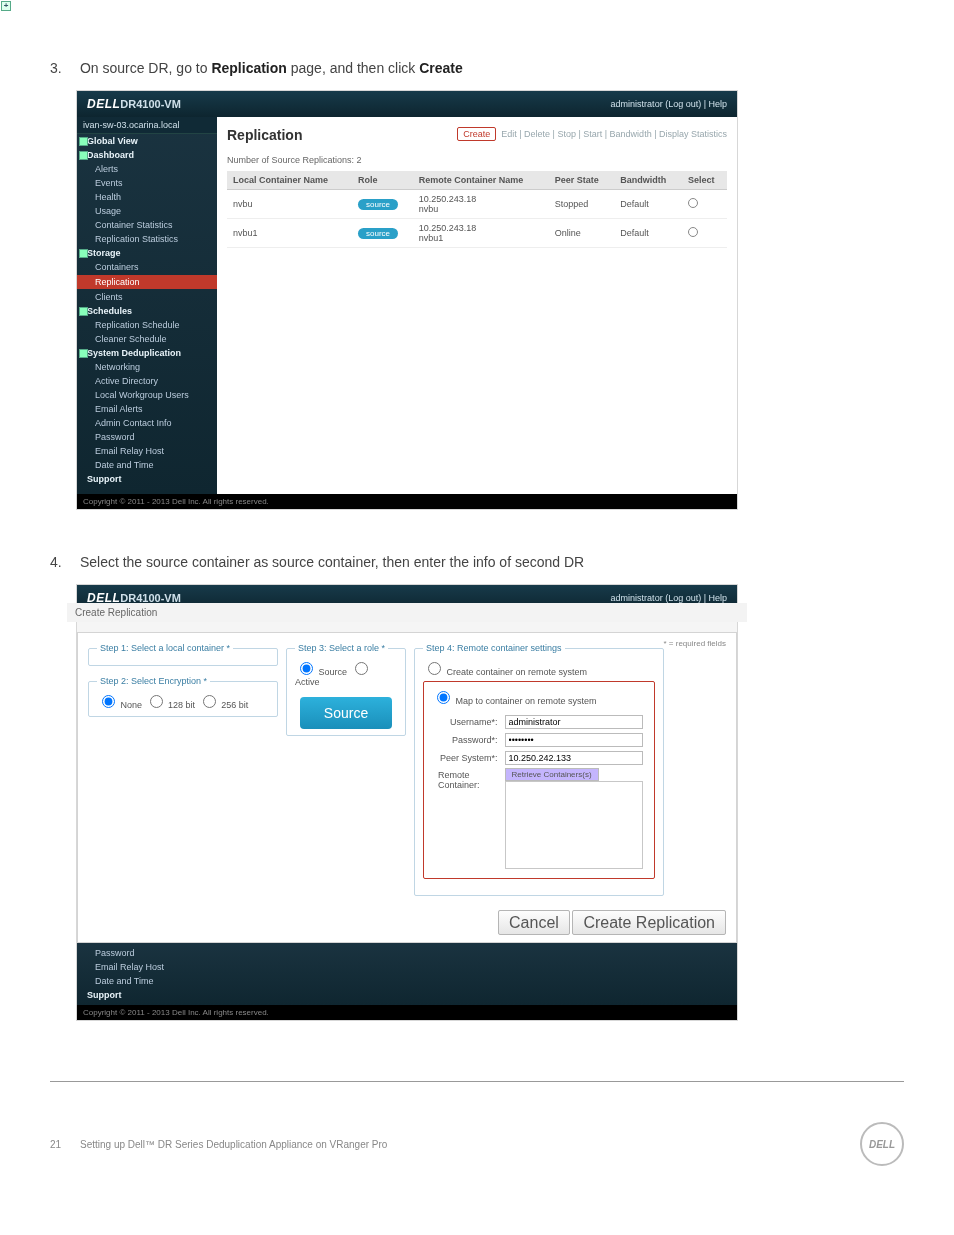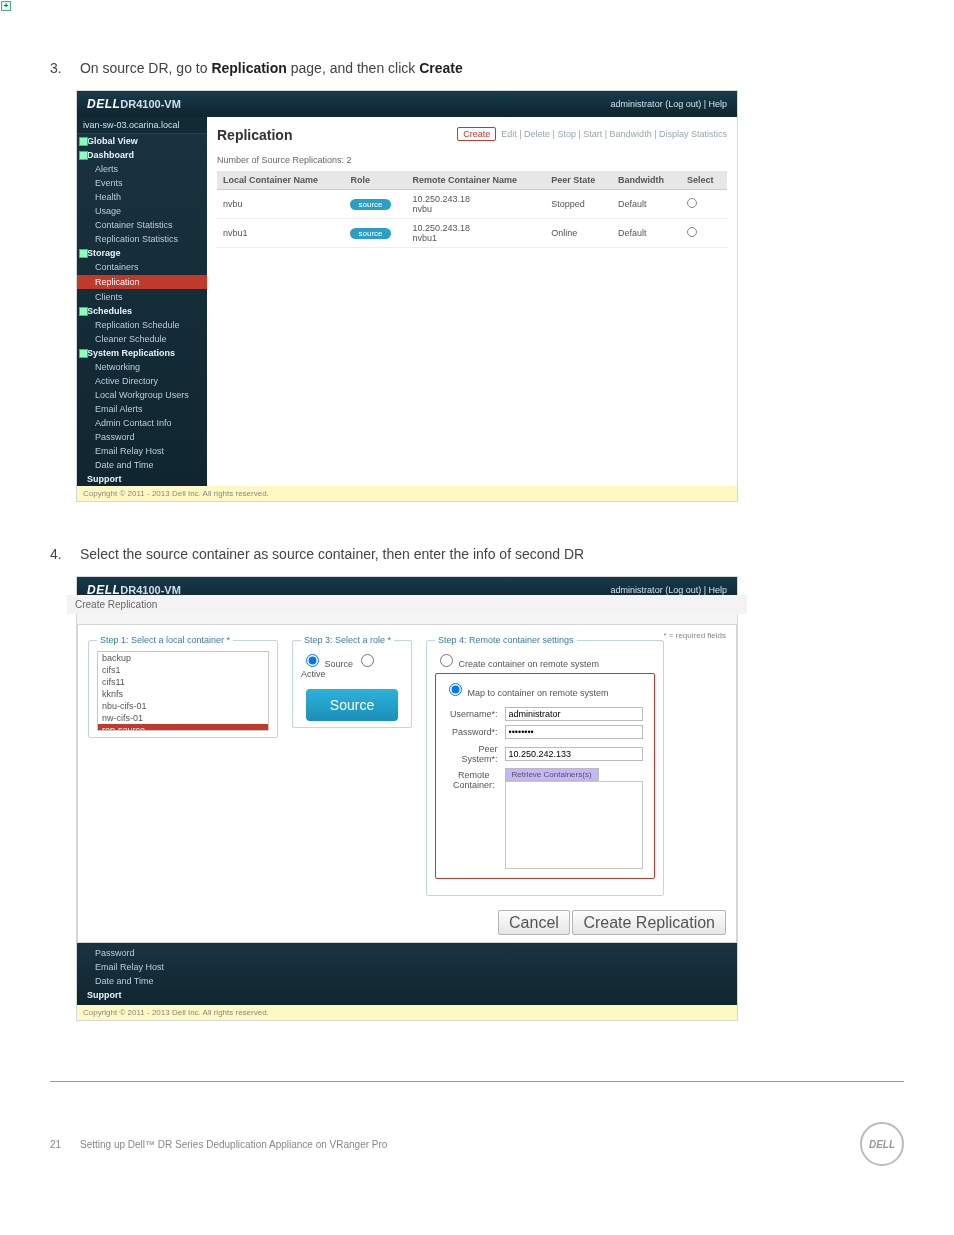--- a/index.html
+++ b/index.html
@@ -7,55 +7,55 @@
   .step-line{font-size:14px;color:#444;margin-bottom:14px}
   .step-line .num{display:inline-block;width:26px}
   .step-line b{color:#222}
   .shot{border:1px solid #d7d7d7;width:660px;margin-left:26px;background:#eee;font-size:10px;color:#bbb}
   .shot-inner{background:#fff}
   .hdr{background:linear-gradient(#173a4a,#0d252f);height:26px;display:flex;align-items:center;padding:0 10px;color:#cfe}
   .logo{font-weight:bold;font-style:italic;color:#fff;font-size:12px;letter-spacing:.5px}
   .prod{color:#cfe0ea;font-size:11px;margin-left:0;font-weight:bold}
   .hdr-right{margin-left:auto;color:#cfe0ea;font-size:9px}
   .body1{display:flex;background:#f5f5f5}
-  .sidebar{width:130px;background:linear-gradient(#1a3340,#0f2630);color:#cfe0ea;font-size:9px;}
+  .sidebar{width:140px;background:linear-gradient(#1a3340,#0f2630);color:#cfe0ea;font-size:9px;padding-bottom:8px}
   .host{background:#102a36;padding:3px 6px;color:#cfe0ea;border-bottom:1px solid #244}
   .nav{list-style:none;margin:0;padding:0}
   .nav li{padding:2px 6px 2px 18px;color:#bcd}
   .nav li.top{padding-left:10px;font-weight:bold;color:#e8f3f9}
   .nav li.box{position:relative}
   .nav li.box::before{content:"";position:absolute;left:2px;top:3px;width:7px;height:7px;background:#8fb;border:1px solid #5a8}
   .nav li.boxplus::before{content:"+";position:absolute;left:1px;top:1px;width:8px;height:8px;background:#dfe;color:#356;font-size:8px;line-height:8px;text-align:center;border:1px solid #5a8}
   .nav li.sel{background:#c0392b;color:#fff;margin:1px 0}
   .main{flex:1;background:#fff;padding:8px 10px 40px;position:relative}
   .crumb{background:#f3f3f3;padding:4px 8px;font-size:10px;color:#666;margin:-8px -10px 10px}
   h2.ptitle{font-size:14px;color:#333;margin:2px 0 2px 0;font-weight:bold;display:inline-block}
   .actions{float:right;font-size:9px;color:#98a7ad;margin-top:4px}
   .actions .create{border:1px solid #c0392b;color:#c0392b;padding:1px 5px;border-radius:2px}
   .sub{font-size:9px;color:#666;margin:10px 0 6px}
   table.grid{width:100%;border-collapse:collapse;font-size:9px}
   table.grid th{background:#e7e7e7;color:#555;font-weight:bold;text-align:left;padding:4px 6px;border-bottom:1px solid #ccc}
   table.grid td{padding:4px 6px;border-bottom:1px solid #eee;color:#555}
   .pill{background:#2aa0c8;color:#fff;border-radius:8px;padding:1px 8px;font-size:8px}
   .radio{width:8px;height:8px;border:1px solid #888;border-radius:50%;display:inline-block}
-  .copyright{font-size:8px;color:#888;padding:3px 6px;background:#fef9c3}
+  .copyright{font-size:8px;color:#888;padding:3px 6px;background:#000000}
   .hr{height:1px;background:#999;margin:60px 0 10px}
   .footer{display:flex;align-items:center;font-size:10px;color:#888;margin-top:40px}
   .pn{width:30px}
   .dell-circle{margin-left:auto;width:40px;height:40px;border:2px solid #bbb;border-radius:50%;display:flex;align-items:center;justify-content:center;color:#999;font-weight:bold;font-style:italic;font-size:10px}
   
   .panel{background:#fff;border:1px solid #d4d4d4;margin:0;padding:10px;font-size:9px;color:#555}
   fieldset{border:1px solid #c0d6e4;border-radius:2px;padding:6px 8px;margin:0 0 10px 0}
   fieldset.red{border-color:#c0392b}
   legend{color:#3a7ea3;font-size:9px;padding:0 3px}
   .listbox{border:1px solid #c7c7c7;height:78px;overflow:auto;font-size:9px}
   .listbox div{padding:1px 4px}
   .listbox .hl{background:#c0392b;color:#fff}
   .bigsrc{background:linear-gradient(#2db1dc,#1a8fba);color:#fff;font-size:14px;padding:8px 24px;border-radius:4px;display:inline-block;margin-top:10px}
-  .row{display:flex;gap:14px}
+  .row{display:flex;gap:8px}
   .col{flex:1}
   input[type=text],input[type=password]{border:1px solid #bbb;font-size:9px;padding:1px 3px;width:130px}
   .rc-box{border:1px solid #c7c7c7;height:86px;margin-top:2px}
   .panel-actions{text-align:right;margin-top:8px}
   .btn{background:linear-gradient(#fdfdfd,#e6e6e6);border:1px solid #b5b5b5;font-size:16px;padding:3px 10px;border-radius:2px;cursor:pointer}
   .req{float:right;font-size:8px;color:#888;margin-top:-4px}
   .sidebar-partial{background:linear-gradient(#1a3340,#0f2630);color:#bcd;font-size:9px;padding:3px 0}
   .sidebar-partial div{padding:2px 18px}
 </style>
 </head>
@@ -87,21 +87,21 @@
             <li>Usage</li>
             <li>Container Statistics</li>
             <li>Replication Statistics</li>
             <li class="top box">Storage</li>
             <li>Containers</li>
             <li class="sel">Replication</li>
             <li>Clients</li>
             <li class="top box">Schedules</li>
             <li>Replication Schedule</li>
             <li>Cleaner Schedule</li>
-            <li class="top box">System Replications</li>
+            <li class="top box">System Deduplication</li>
             <li>Networking</li>
             <li>Active Directory</li>
             <li>Local Workgroup Users</li>
             <li>Email Alerts</li>
             <li>Admin Contact Info</li>
             <li>Password</li>
             <li>Email Relay Host</li>
             <li>Date and Time</li>
             <li class="top boxplus">Support</li>
           </ul>
@@ -165,30 +165,26 @@
         <span class="hdr-right">administrator (Log out)  |  Help</span>
       </div>
       <div style="background:#f5f5f5;padding:0">
         <div class="crumb">Create Replication</div>
         <div class="panel">
           <span class="req">* = required fields</span>
           <div class="row">
             <div class="col" style="max-width:190px">
               <fieldset>
                 <legend>Step 1: Select a local container *</legend>
-                <div class="listbox">
-                  <div>backup</div>
-                  <div>cifs1</div>
-                  <div>cifs11</div>
-                  <div>kknfs</div>
-                  <div>nbu-cifs-01</div>
-                  <div>nw-cifs-01</div>
-                  <div class="hl">rep-source</div>
-
-                </div>
+              </fieldset>
+              <fieldset>
+                <legend>Step 2: Select Encryption *</legend>
+                <label><input type="radio" checked="" style=""> <span>None</span></label>
+                <label><input type="radio" style=""> <span>128 bit</span></label>
+                <label><input type="radio" style=""> <span>256 bit</span></label>
               </fieldset>
             </div>
             <div class="col" style="max-width:120px;text-align:center">
               <fieldset style="text-align:left">
                 <legend>Step 3: Select a role *</legend>
                 <label><input type="radio" checked="" style=""> <span>Source</span></label>
                 <label><input type="radio" style=""> <span>Active</span></label>
                 <div style="text-align:center"><span class="bigsrc">Source</span></div>
               </fieldset>
             </div>
@@ -206,21 +202,21 @@
                         </tr>
                     <tr>
                           <td style="text-align:right;padding:2px 4px">Password*:</td>
                           <td><input type="password" value="········" style=""></td>
                         </tr>
                     <tr>
                           <td style="text-align:right;padding:2px 4px">Peer System*:</td>
                           <td><input type="text" value="10.250.242.133" style=""></td>
                         </tr>
                     <tr>
-                          <td style="text-align:center;padding:2px 4px;vertical-align:top">Remote Container:</td>
+                          <td style="text-align:left;padding:2px 4px;vertical-align:top">Remote Container:</td>
                           <td>
                       <span style="background:#c4b5fd;border:1px solid #bbb;padding:1px 6px;font-size:8px">Retrieve Containers(s)</span>
                       <div class="rc-box"></div>
                     </td>
                         </tr>
                   </tbody>
                     </table>
                 </fieldset>
               </fieldset>
             </div>

